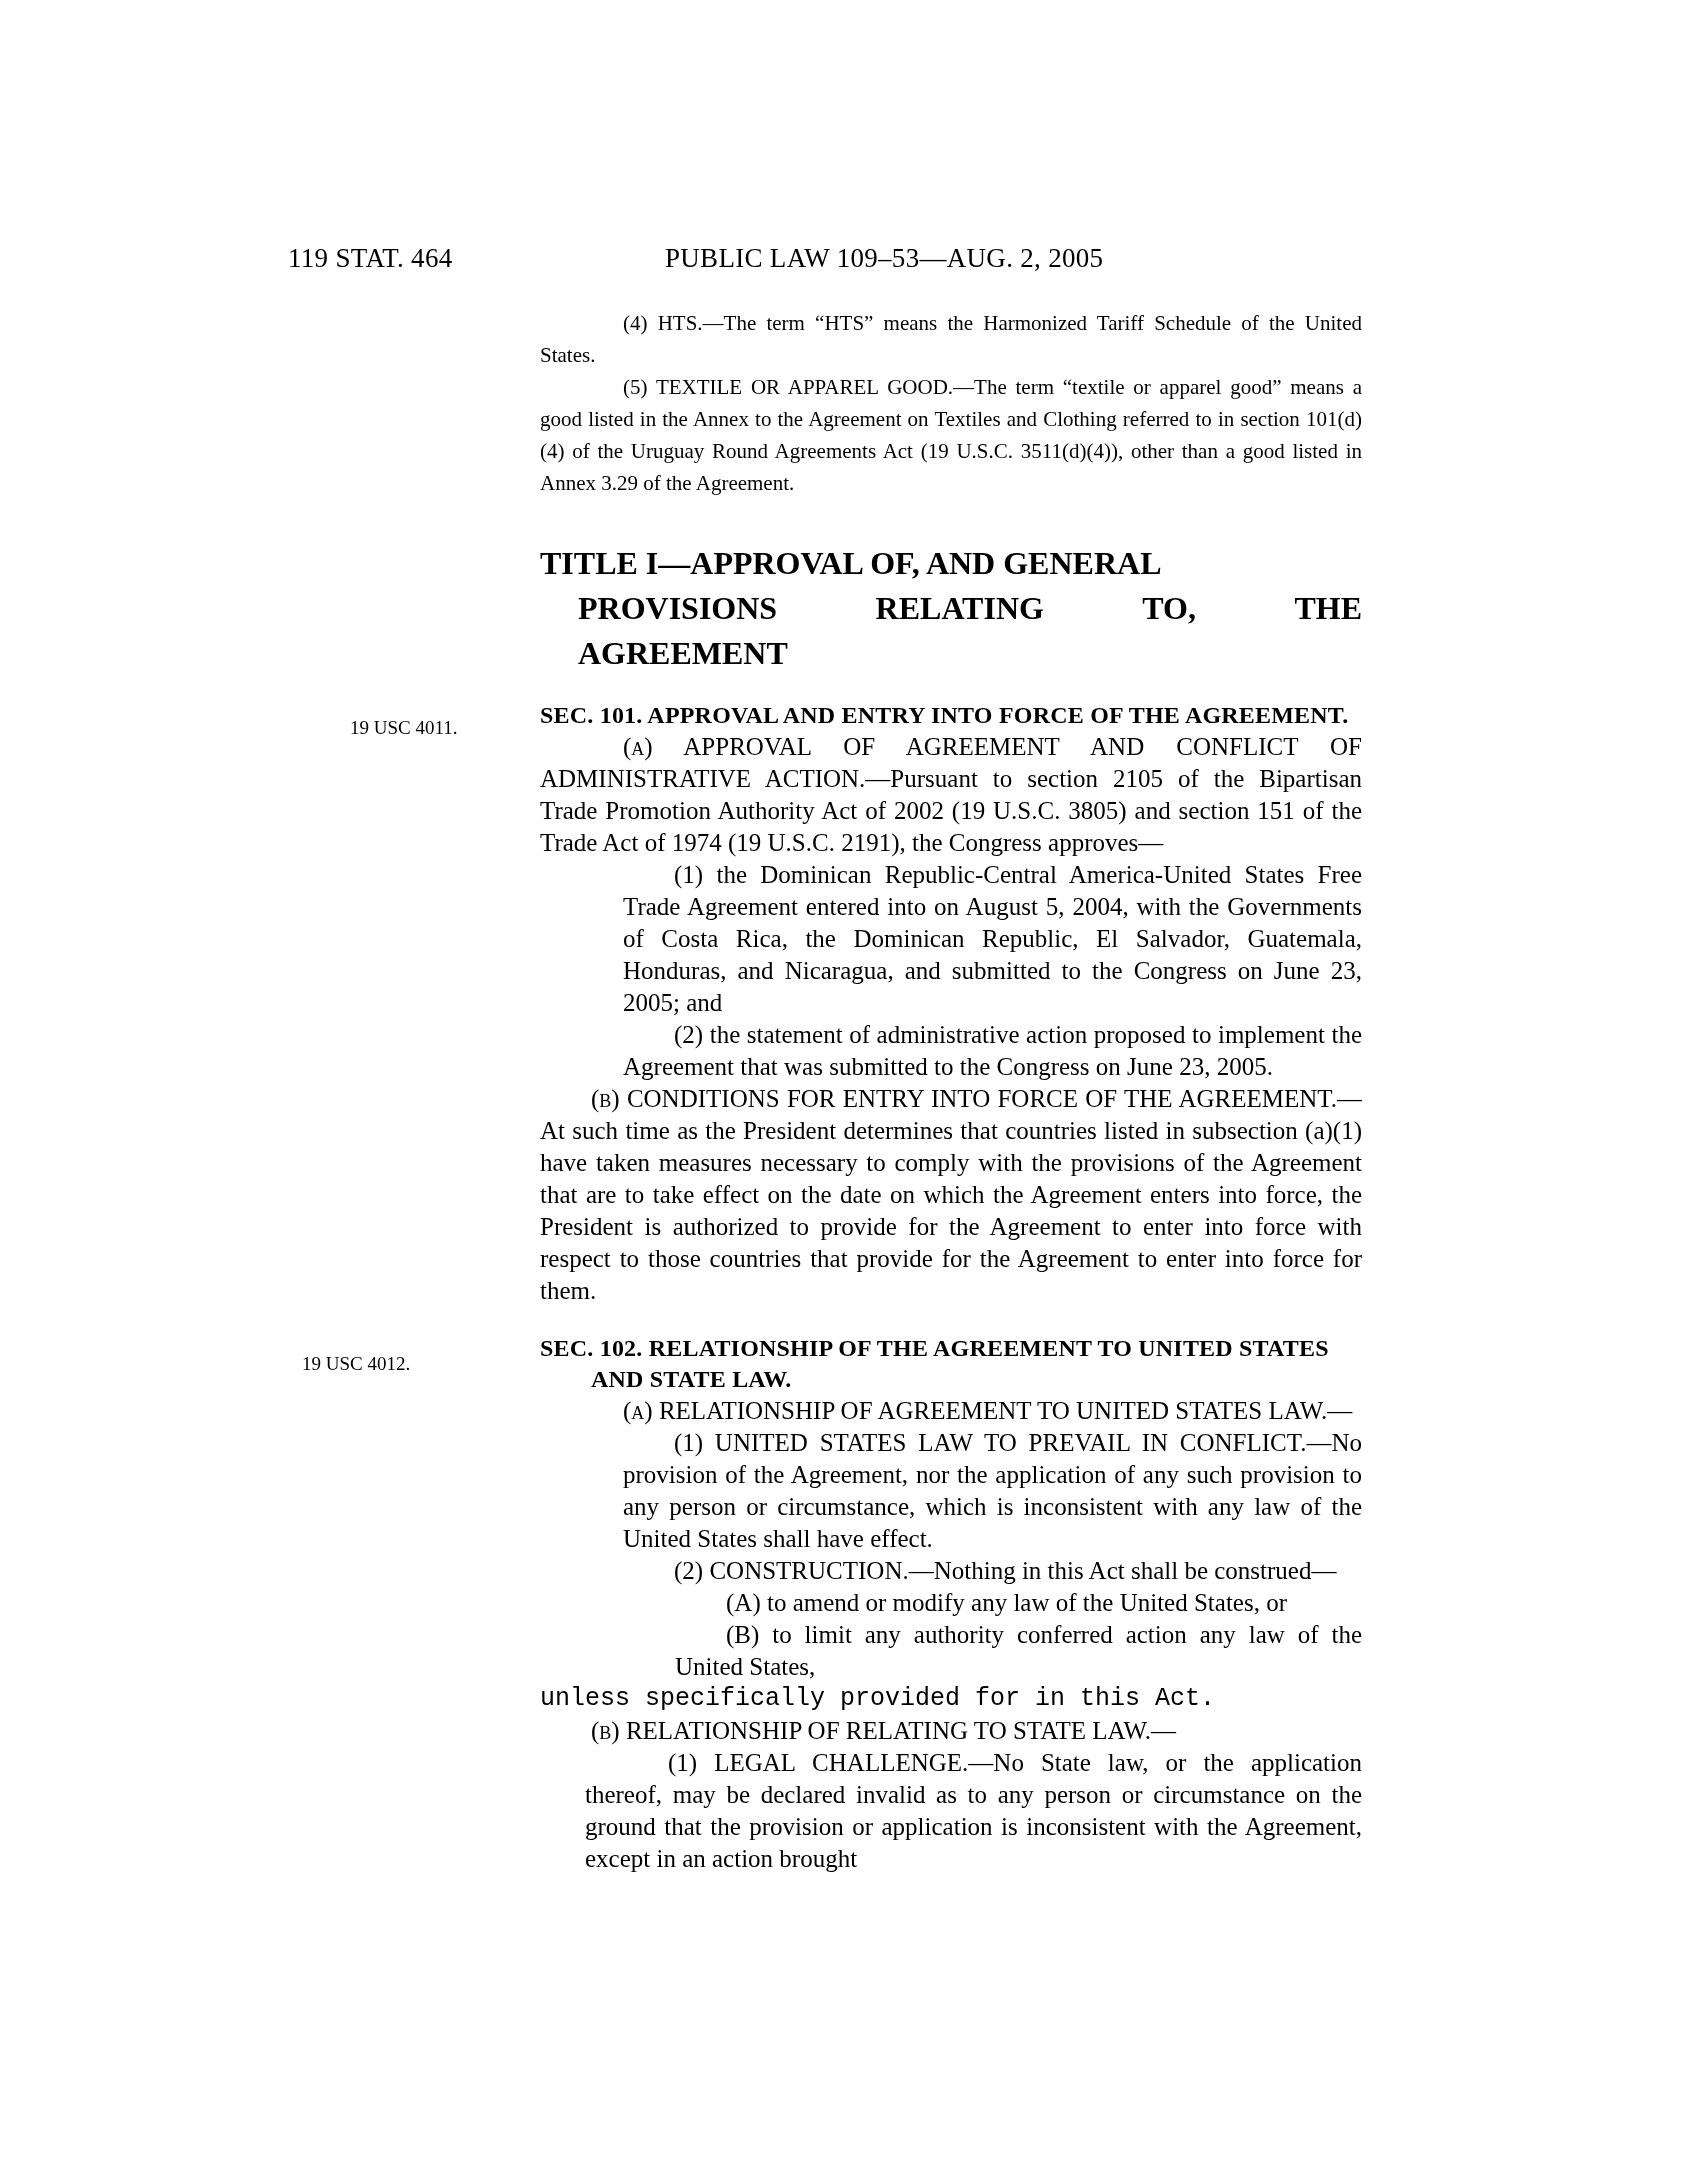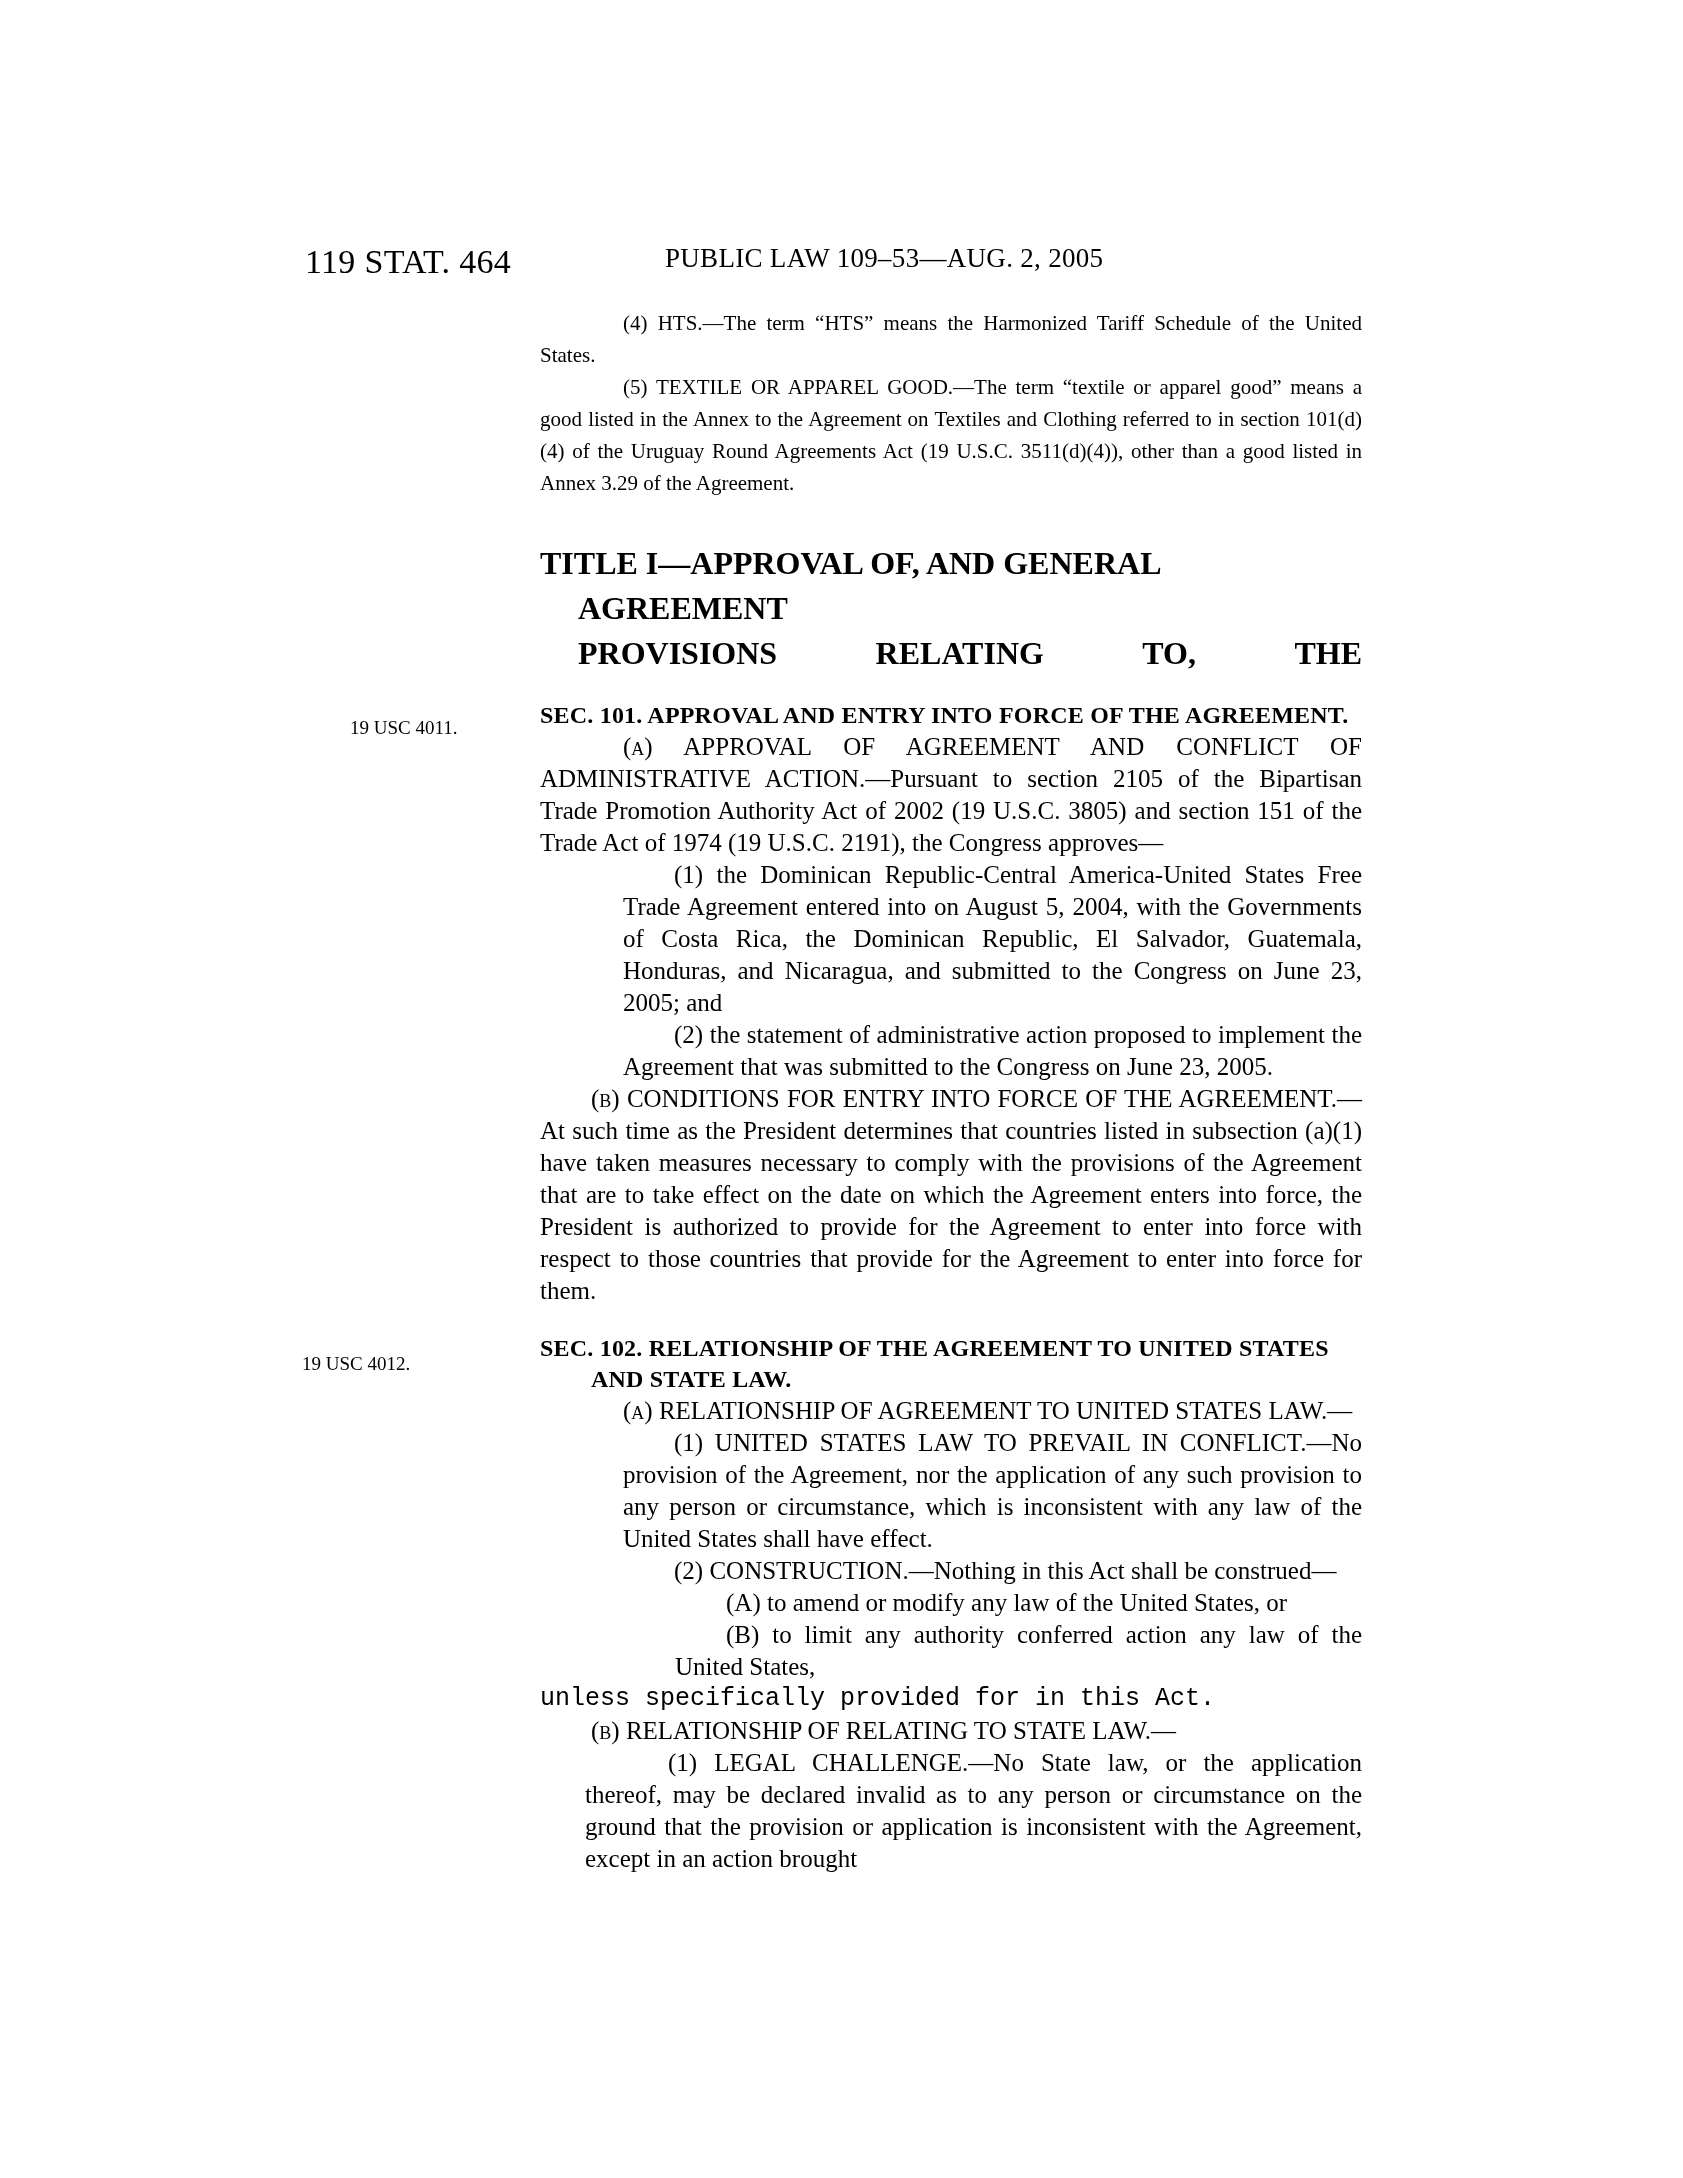--- a/index.html
+++ b/index.html
@@ -24,23 +24,23 @@
   
   .page-header {
     position: absolute;
     top: 243px;
     left: 0;
     width: 1683px;
     height: 40px;
   }
   .header-stat {
     position: absolute;
-    left: 305px;
+    left: 288px;
     top: 0;
-    font-size: 34px;
+    font-size: 27px;
     letter-spacing: 0.3px;
     white-space: nowrap;
   }
   .header-law {
     position: absolute;
     left: 665px;
     top: 0;
     font-size: 27px;
     letter-spacing: 0.3px;
     white-space: nowrap;
@@ -158,29 +158,29 @@
   <div class="margin-note" id="note-4011">19 USC 4011.</div>
   <div class="margin-note" id="note-4012">19 USC 4012.</div>
 
   <div class="body-col">
 
     <div class="hang" style="padding-left:0; text-indent:83px;">(4) HTS.—The term “HTS” means the Harmonized Tariff Schedule of the United States.</div>
     <div class="hang" style="padding-left:0; text-indent:83px;">(5) TEXTILE OR APPAREL GOOD.—The term “textile or apparel good” means a good listed in the Annex to the Agreement on Textiles and Clothing referred to in section 101(d)(4) of the Uruguay Round Agreements Act (19 U.S.C. 3511(d)(4)), other than a good listed in Annex 3.29 of the Agreement.</div>
 
     <div class="title-block">
       <div class="doc-title" style="padding-left:0;">TITLE I—APPROVAL OF, AND GENERAL</div>
-      <div class="doc-title title-indent" style="text-align:left;">AGREEMENT</div>
       <div class="doc-title title-indent">
         <div class="title-line">
           <span>PROVISIONS</span>
           <span>RELATING</span>
           <span>TO,</span>
           <span>THE</span>
         </div>
       </div>
+      <div class="doc-title title-indent" style="text-align:left;">AGREEMENT</div>
     </div>
 
     <div class="gap-small"></div>
 
     <div class="sec-head">SEC. 101. APPROVAL AND ENTRY INTO FORCE OF THE AGREEMENT.</div>
 
     <div class="sp-sm"></div>
 
     <p class="t ind-big"><span class="sc">(a) APPROVAL OF AGREEMENT AND CONFLICT OF ADMINISTRATIVE ACTION.—</span><span>Pursuant to section 2105 of the Bipartisan Trade Promotion Authority Act of 2002 (19 U.S.C. 3805) and section 151 of the Trade Act of 1974 (19 U.S.C. 2191), the Congress approves—</span></p>
 

